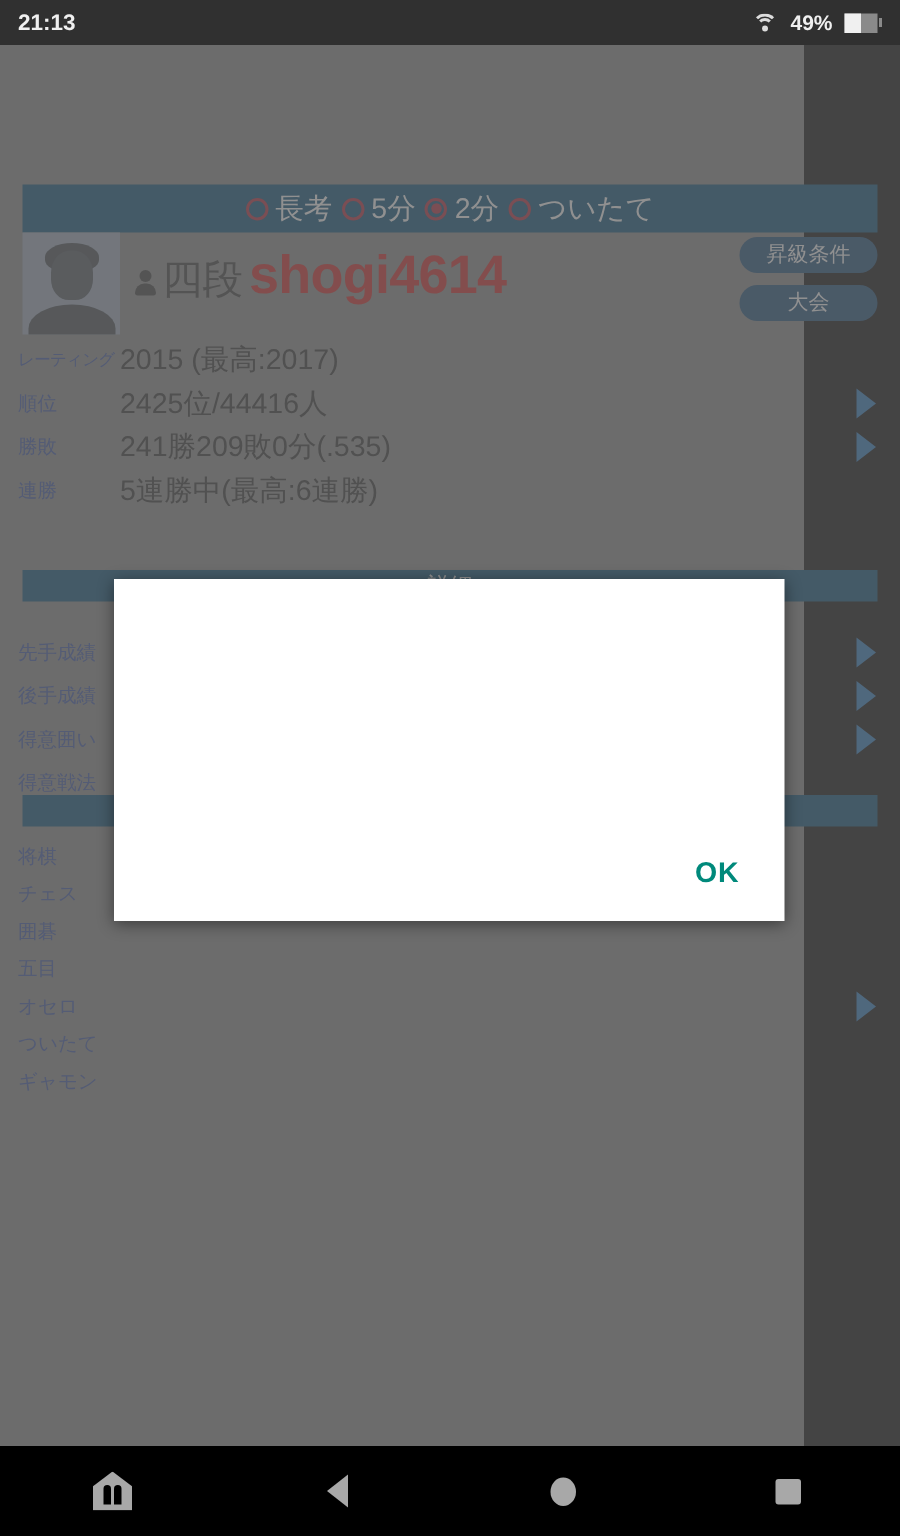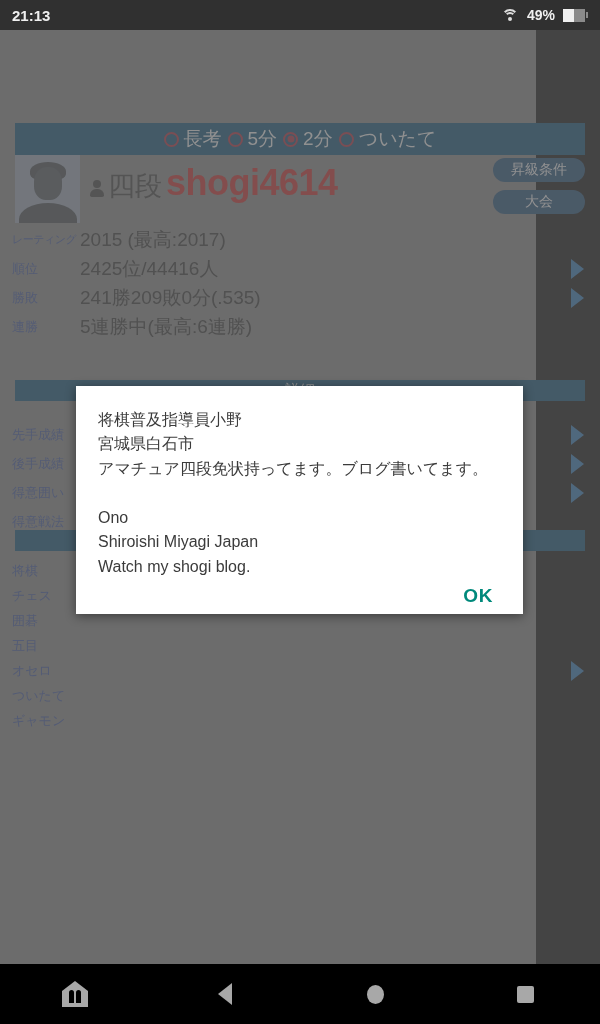--- a/index.html
+++ b/index.html
@@ -288,27 +288,20 @@
       </div>
       <div class="row">
         <span class="lbl">ギャモン</span>
       </div>
     </div>
 
     <div class="dim-veil"></div>
   </div>
 
   <div class="dialog">
-    <div class="dlg-text">将棋普及指導員小野
-宮城県白石市
-アマチュア四段免状持ってます。ブログ書いてます。
-
-Ono
-Shiroishi Miyagi Japan
-Watch my shogi blog.</div>
     <div class="dlg-actions">
       <button class="ok-btn">OK</button>
     </div>
   </div>
 
   <div class="navbar">
     <div class="nav-btn">
       <span class="nav-home-acc">
         <span class="roof"></span>
           <span class="h1"></span>

